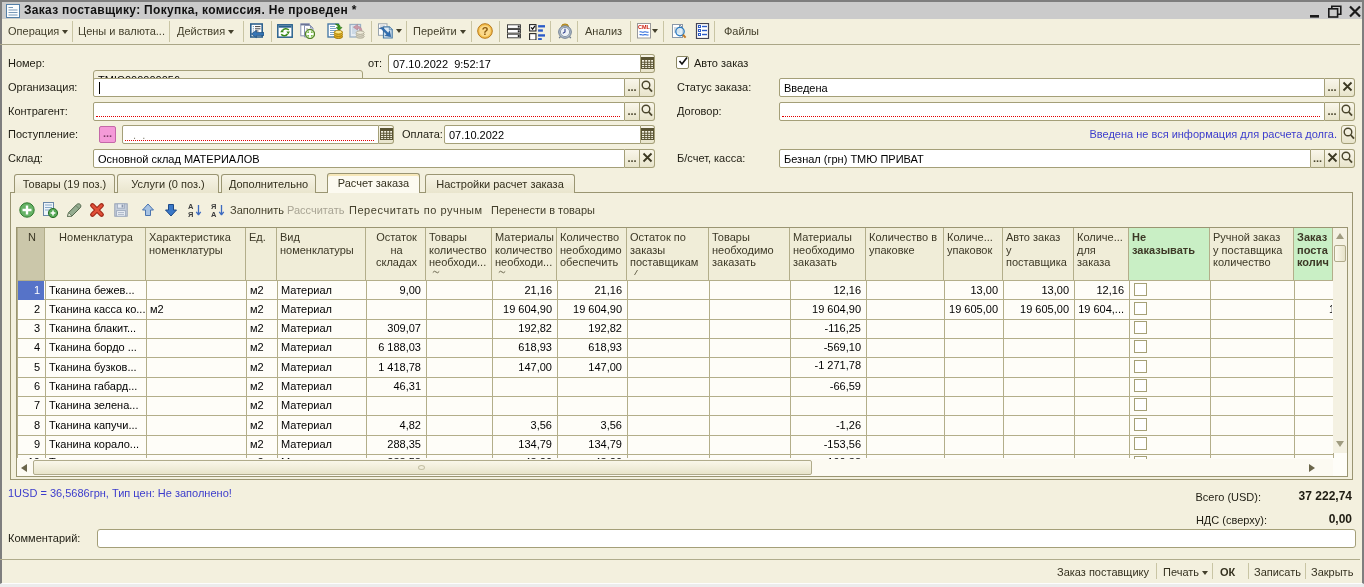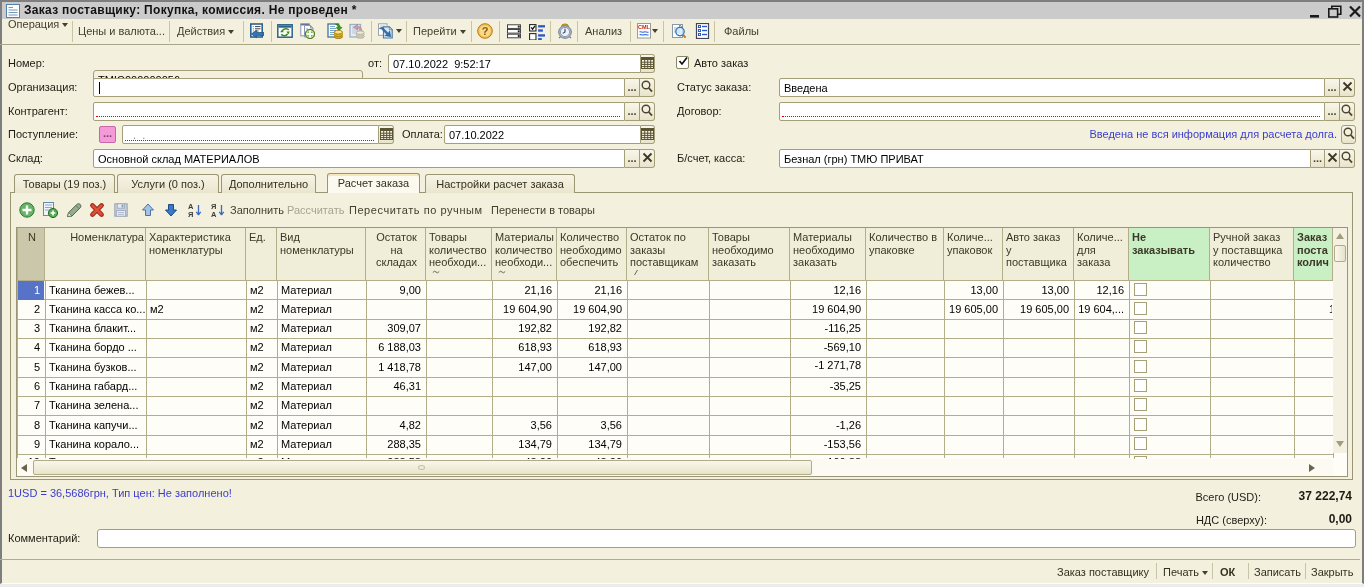--- a/index.html
+++ b/index.html
@@ -40,21 +40,21 @@
 <div class="ttxt">Заказ поставщику: Покупка, комиссия. Не проведен *</div>
 <svg class="abs" style="left:1305px;top:5px" width="58" height="13" viewBox="0 0 58 13">
 <rect x="5" y="10" width="9" height="2.6" fill="#1a1a1a"></rect>
 <g stroke="#1a1a1a" fill="none" stroke-width="1.6" transform="translate(3,0)">
 <path d="M 23.8 3.8 L 23.8 1.2 L 32.8 1.2 L 32.8 9.2 L 29.6 9.2"></path>
 <rect x="20.8" y="3.8" width="8.8" height="8.2"></rect>
 </g>
 <path d="M 45 1.5 L 55 11.5 M 55 1.5 L 45 11.5" stroke="#1a1a1a" stroke-width="2.2"></path>
 </svg>
 <div class="abs" style="left:0px;top:17px;width:1360px;height:28px;border-bottom:1px solid #aaa687"></div>
-<div class="ttext" style="left:8px;top:18px;color:#44402c">Операция <span class="arrow-dn"></span></div>
+<div class="ttext" style="left:8px;top:25px;color:#44402c">Операция <span class="arrow-dn"></span></div>
 <div class="sep" style="left:71.5px;top:21px;height:21px"></div>
 <div class="ttext" style="left:78px;top:25px;color:#44402c">Цены и валюта...</div>
 <div class="sep" style="left:168.5px;top:21px;height:21px"></div>
 <div class="ttext" style="left:177px;top:25px;color:#44402c">Действия <span class="arrow-dn"></span></div>
 <div class="sep" style="left:242.5px;top:21px;height:21px"></div>
 <svg class="abs" style="left:248px;top:23px" width="16" height="16" viewBox="0 0 16 16">
     <rect x="2.8" y="1" width="11.4" height="13" fill="#fff" stroke="#2e628e" stroke-width="1.6"></rect>
 <g stroke="#6a9cc2" stroke-width="1">
       <line x1="4.8" y1="3.6" x2="6" y2="3.6"></line>
       <line x1="4.8" y1="5.8" x2="6" y2="5.8"></line>
@@ -342,21 +342,21 @@
     <text x="1" y="7" font-size="7.5" font-weight="bold" fill="#3c3c3c" font-family="Liberation Sans">Я</text>
 <text x="1" y="15" font-size="7.5" font-weight="bold" fill="#3c3c3c" font-family="Liberation Sans">А</text>
 <path d="M11.5 3 L11.5 12 M11.5 13 L9.3 9.8 M11.5 13 L13.7 9.8" stroke="#3c6ac0" stroke-width="1.3" fill="none"></path>
   </svg>
 <div class="ttext" style="left:230px;top:204px">Заполнить</div>
 <div class="ttext" style="left:287px;top:204px;color:#a8a494">Рассчитать</div>
 <div class="ttext" style="left:349px;top:204px;letter-spacing:0.55px">Пересчитать по ручным</div>
 <div class="ttext" style="left:491px;top:204px">Перенести в товары</div>
 <div class="abs" style="left:16px;top:227px;width:1332px;height:250px;border:1px solid #9a9572;background:#fefdf8"></div>
 <div class="hdr" style="left:18px;top:228px;width:27px;height:52px;background:#cbc7aa;font-weight:normal;text-align:center">N</div>
-<div class="hdr" style="left:45px;top:228px;width:101px;height:52px;background:#f0edd8;font-weight:normal;text-align:right">Номенклатура</div>
+<div class="hdr" style="left:45px;top:228px;width:101px;height:52px;background:#f0edd8;font-weight:normal;text-align:center">Номенклатура</div>
 <div class="hdr" style="left:146px;top:228px;width:100px;height:52px;background:#f0edd8;font-weight:normal;text-align:left">Характеристика номенклатуры</div>
 <div class="hdr" style="left:246px;top:228px;width:31px;height:52px;background:#f0edd8;font-weight:normal;text-align:left">Ед.</div>
 <div class="hdr" style="left:277px;top:228px;width:89px;height:52px;background:#f0edd8;font-weight:normal;text-align:left">Вид номенклатуры</div>
 <div class="hdr" style="left:366px;top:228px;width:60px;height:52px;background:#f0edd8;font-weight:normal;text-align:center">Остаток на складах</div>
 <div class="hdr" style="left:426px;top:228px;width:66px;height:52px;background:#f0edd8;font-weight:normal;text-align:left">Товары количество необходи...</div>
 <div class="hdr" style="left:492px;top:228px;width:65px;height:52px;background:#f0edd8;font-weight:normal;text-align:left">Материалы количество необходи...</div>
 <div class="hdr" style="left:557px;top:228px;width:70px;height:52px;background:#f0edd8;font-weight:normal;text-align:left">Количество необходимо обеспечить</div>
 <div class="hdr" style="left:627px;top:228px;width:82px;height:52px;background:#f0edd8;font-weight:normal;text-align:left">Остаток по заказы поставщикам</div>
 <div class="hdr" style="left:709px;top:228px;width:81px;height:52px;background:#f0edd8;font-weight:normal;text-align:left">Товары необходимо заказать</div>
 <div class="hdr" style="left:790px;top:228px;width:76px;height:52px;background:#f0edd8;font-weight:normal;text-align:left">Материалы необходимо заказать</div>
@@ -436,21 +436,21 @@
 <div class="cell num" style="left:492px;top:358.32px;width:64px;height:19.33px;padding:2.5px 4px 0 0">147,00</div>
 <div class="cell num" style="left:557px;top:358.32px;width:69px;height:19.33px;padding:2.5px 4px 0 0">147,00</div>
 <div class="cell num" style="left:790px;top:356px;width:75px;height:19.33px;padding:2.5px 4px 0 0">-1 271,78</div>
 <div class="cb" style="left:1134px;top:359.82px"></div>
 <div class="abs" style="left:17px;top:395.98px;width:1316px;height:1px;background:#b3ae8a"></div>
 <div class="cell num" style="left:18px;top:377.65px;width:26px;height:19.33px;background:transparent;color:#000;padding:2.5px 4px 0 0">6</div>
 <div class="cell" style="left:45px;top:377.65px;width:100px;height:19.33px;padding:2.5px 0 0 4px">Тканина габард...</div>
 <div class="cell" style="left:246px;top:377.65px;width:30px;height:19.33px;padding:2.5px 0 0 4px">м2</div>
 <div class="cell" style="left:277px;top:377.65px;width:88px;height:19.33px;padding:2.5px 0 0 4px">Материал</div>
 <div class="cell num" style="left:366px;top:377.65px;width:59px;height:19.33px;padding:2.5px 4px 0 0">46,31</div>
-<div class="cell num" style="left:790px;top:377.65px;width:75px;height:19.33px;padding:2.5px 4px 0 0">-35,25</div>
+<div class="cell num" style="left:790px;top:377.65px;width:75px;height:19.33px;padding:2.5px 4px 0 0">-66,59</div>
 <div class="cb" style="left:1134px;top:379.15px"></div>
 <div class="abs" style="left:17px;top:415.31px;width:1316px;height:1px;background:#b3ae8a"></div>
 <div class="cell num" style="left:18px;top:396.98px;width:26px;height:19.33px;background:transparent;color:#000;padding:2.5px 4px 0 0">7</div>
 <div class="cell" style="left:45px;top:396.98px;width:100px;height:19.33px;padding:2.5px 0 0 4px">Тканина зелена...</div>
 <div class="cell" style="left:246px;top:396.98px;width:30px;height:19.33px;padding:2.5px 0 0 4px">м2</div>
 <div class="cell" style="left:277px;top:396.98px;width:88px;height:19.33px;padding:2.5px 0 0 4px">Материал</div>
 <div class="cb" style="left:1134px;top:398.48px"></div>
 <div class="abs" style="left:17px;top:434.64px;width:1316px;height:1px;background:#b3ae8a"></div>
 <div class="cell num" style="left:18px;top:416.31px;width:26px;height:19.33px;background:transparent;color:#000;padding:2.5px 4px 0 0">8</div>
 <div class="cell" style="left:45px;top:416.31px;width:100px;height:19.33px;padding:2.5px 0 0 4px">Тканина капучи...</div>

